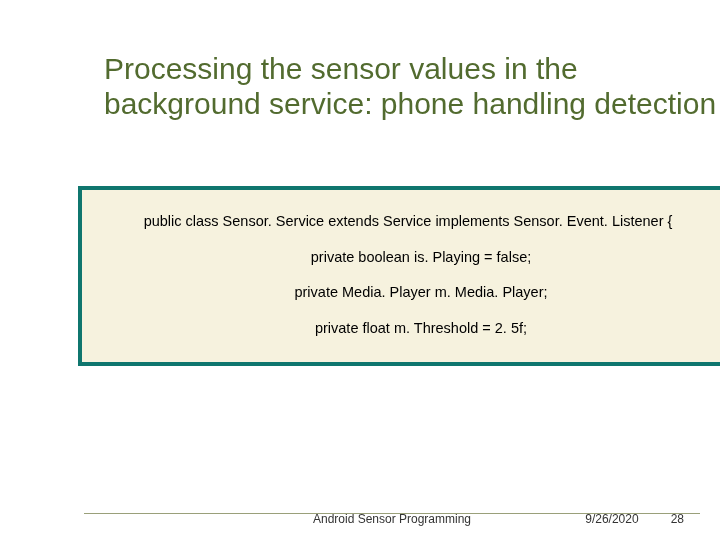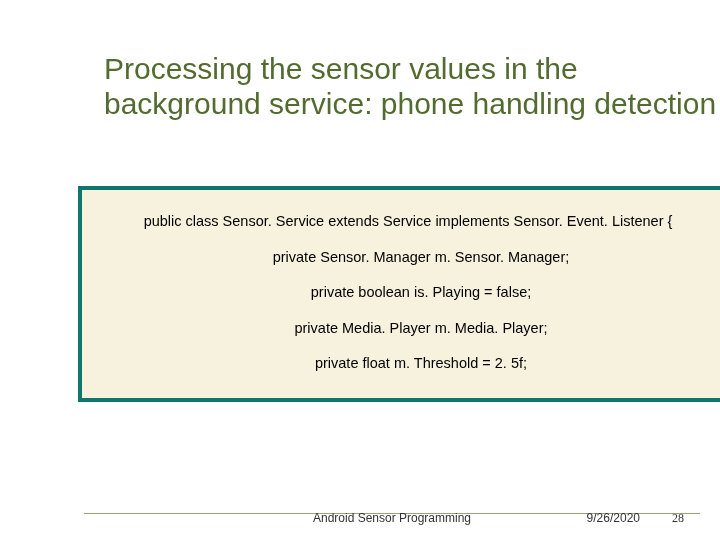--- a/index.html
+++ b/index.html
@@ -79,32 +79,31 @@
     font-size: 12px;
     color: #333;
   }
   .footer .center {
     position: absolute;
     left: 0;
     right: 0;
     text-align: center;
   }
   .footer .date { z-index: 1; }
-  .footer .page { z-index: 1; font-family: Liberation Serif, serif; }
+  .footer .page { z-index: 1; }
 </style>
 </head>
 <body>
 
 <div class="title">Processing the sensor values in the background service: phone handling detection</div>
 
 <div class="body-area">
 
   <div class="code-box">
     <div>public class Sensor. Service extends Service implements Sensor. Event. Listener {</div>
-    <span class="indent">private Sensor. Manager m. Sensor. Manager;</span>
     <span class="indent">private boolean is. Playing = false;</span>
     <span class="indent">private Media. Player m. Media. Player;</span>
     <span class="indent">private float m. Threshold = 2. 5f;</span>
   </div>
 </div>
 
 <div class="footer-line"></div>
 <div class="footer">
   <span class="date">9/26/2020</span>
   <span class="center">Android Sensor Programming</span>

